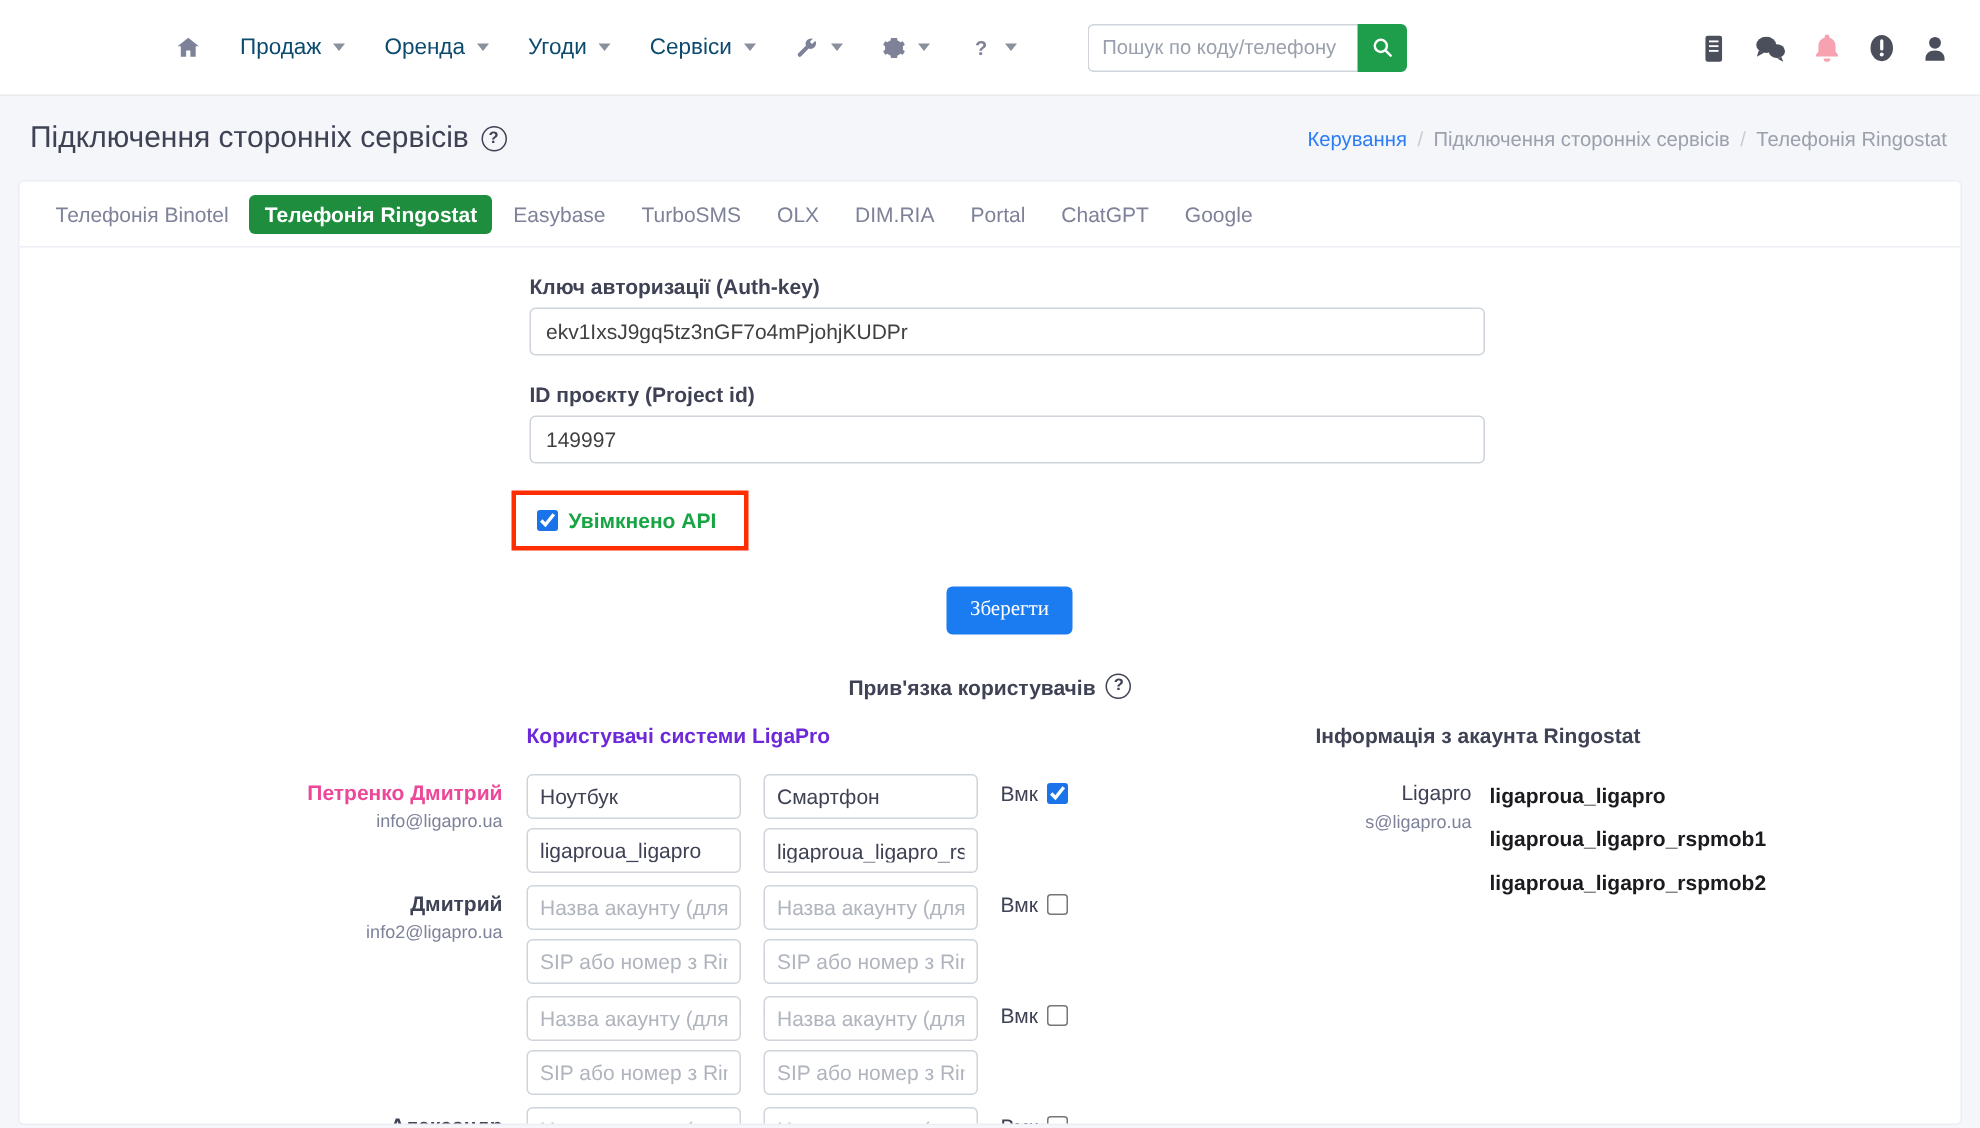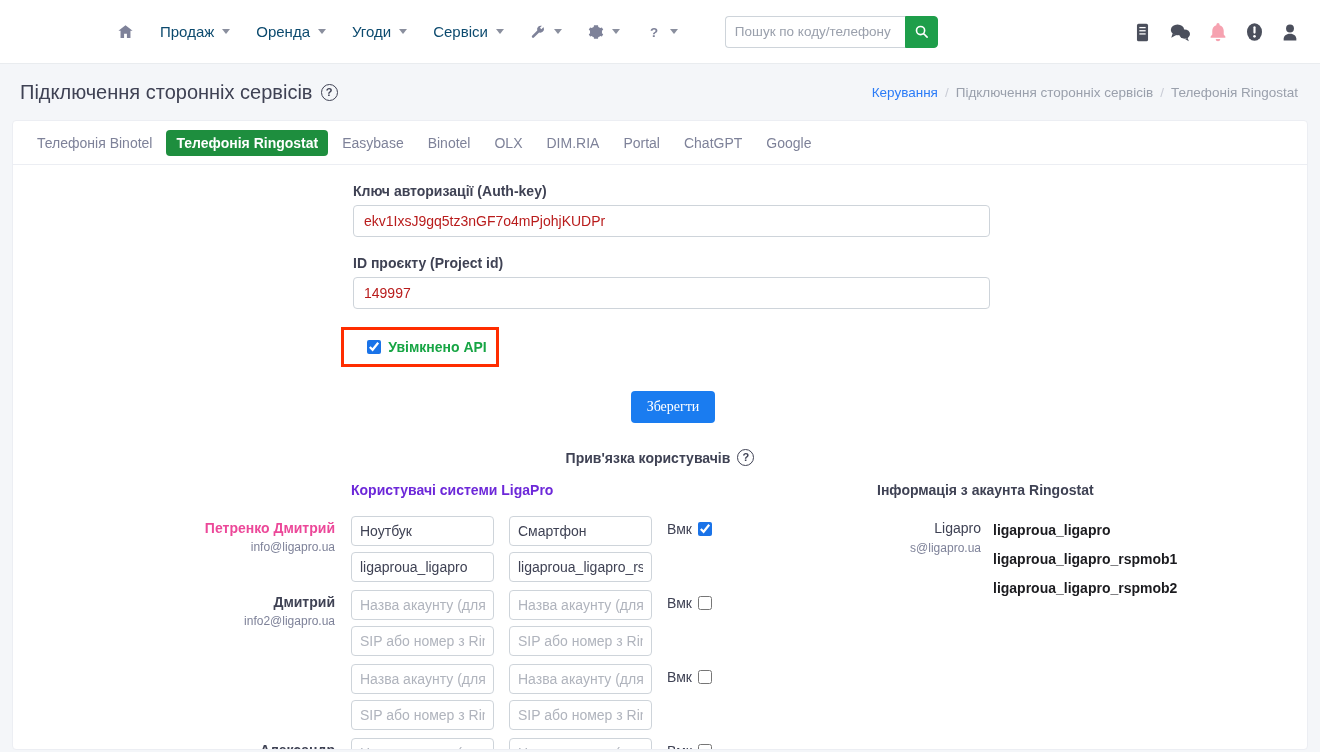--- a/index.html
+++ b/index.html
@@ -118,34 +118,33 @@
   
   .form-area { padding:18px 0 0 0; position:relative; }
   .form-block { width:640px; margin-left:340px; }
   .field-label {
     font-size:14px; font-weight:bold; color:#3f4254;
     margin-bottom:6px;
   }
   .text-input {
     width:637px; height:32px;
     border:1px solid #ced4da; border-radius:4px;
-    padding:0 10px; font-size:14px; color:#b91c1c;
+    padding:0 10px; font-size:14px; color:#404040;
     outline:none; background:#fff;
     font-family:"Liberation Sans", sans-serif;
   }
   .field-gap { height:18px; }
 
   .api-box {
     margin-left:328px; margin-top:18px;
     border:3px solid #ff2d00;
     width:158px; height:40px;
     display:flex; align-items:center;
     padding-left:14px; gap:7px;
     background:#fff;
-    justify-content:center;
   }
   .api-box input[type=checkbox] { margin:0; width:14px; height:14px; accent-color:#1a73e8; cursor:pointer; }
   .api-label { color:#17a544; font-weight:bold; font-size:14px; }
 
   .save-row { margin-top:24px; margin-left:340px; width:640px; display:flex; justify-content:center; }
   .save-btn {
     background:#1a7cf0; color:#fff; border:none;
     border-radius:4px; padding:8px 16px;
     font-size:14px; cursor:pointer;
     font-family:Liberation Serif, serif;
@@ -342,21 +341,21 @@
     <span class="crumb">Телефонія Ringostat</span>
   </div>
 </div>
 
 <div class="card">
 
   <div class="tabs">
     <div class="tab">Телефонія Binotel</div>
     <div class="tab active">Телефонія Ringostat</div>
     <div class="tab">Easybase</div>
-    <div class="tab">Binotel</div>
+    <div class="tab">TurboSMS</div>
     <div class="tab">OLX</div>
     <div class="tab">DIM.RIA</div>
     <div class="tab">Portal</div>
     <div class="tab">ChatGPT</div>
     <div class="tab">Google</div>
   </div>
 
   <div class="form-area">
 
     <div class="form-block">

